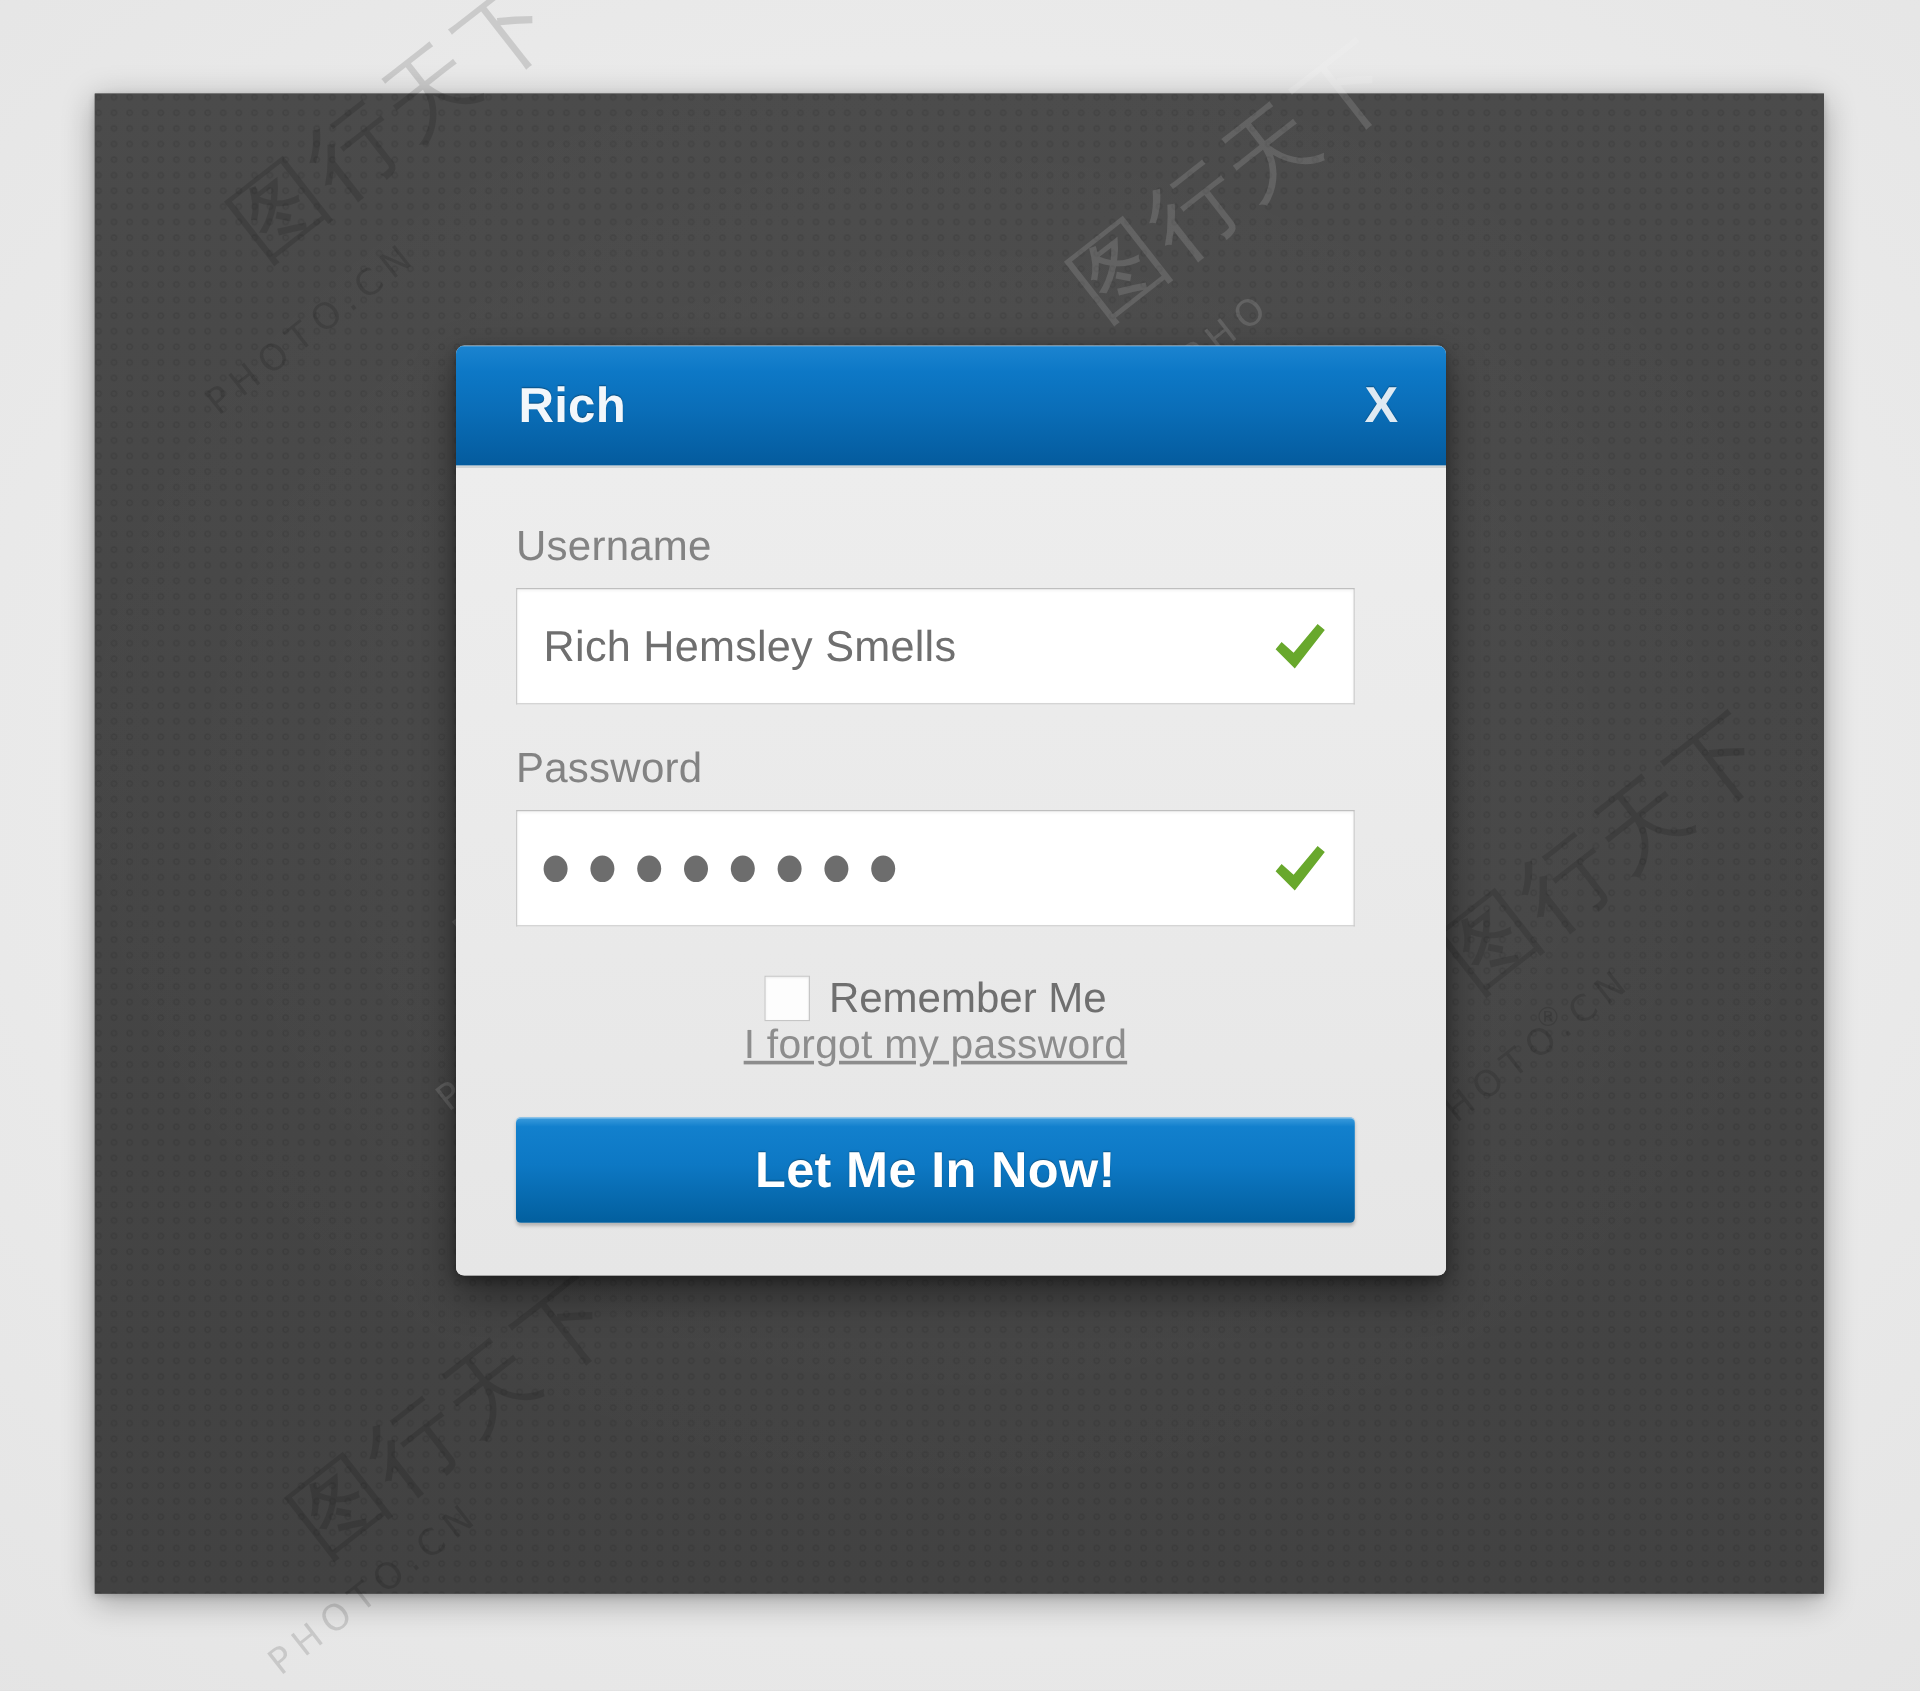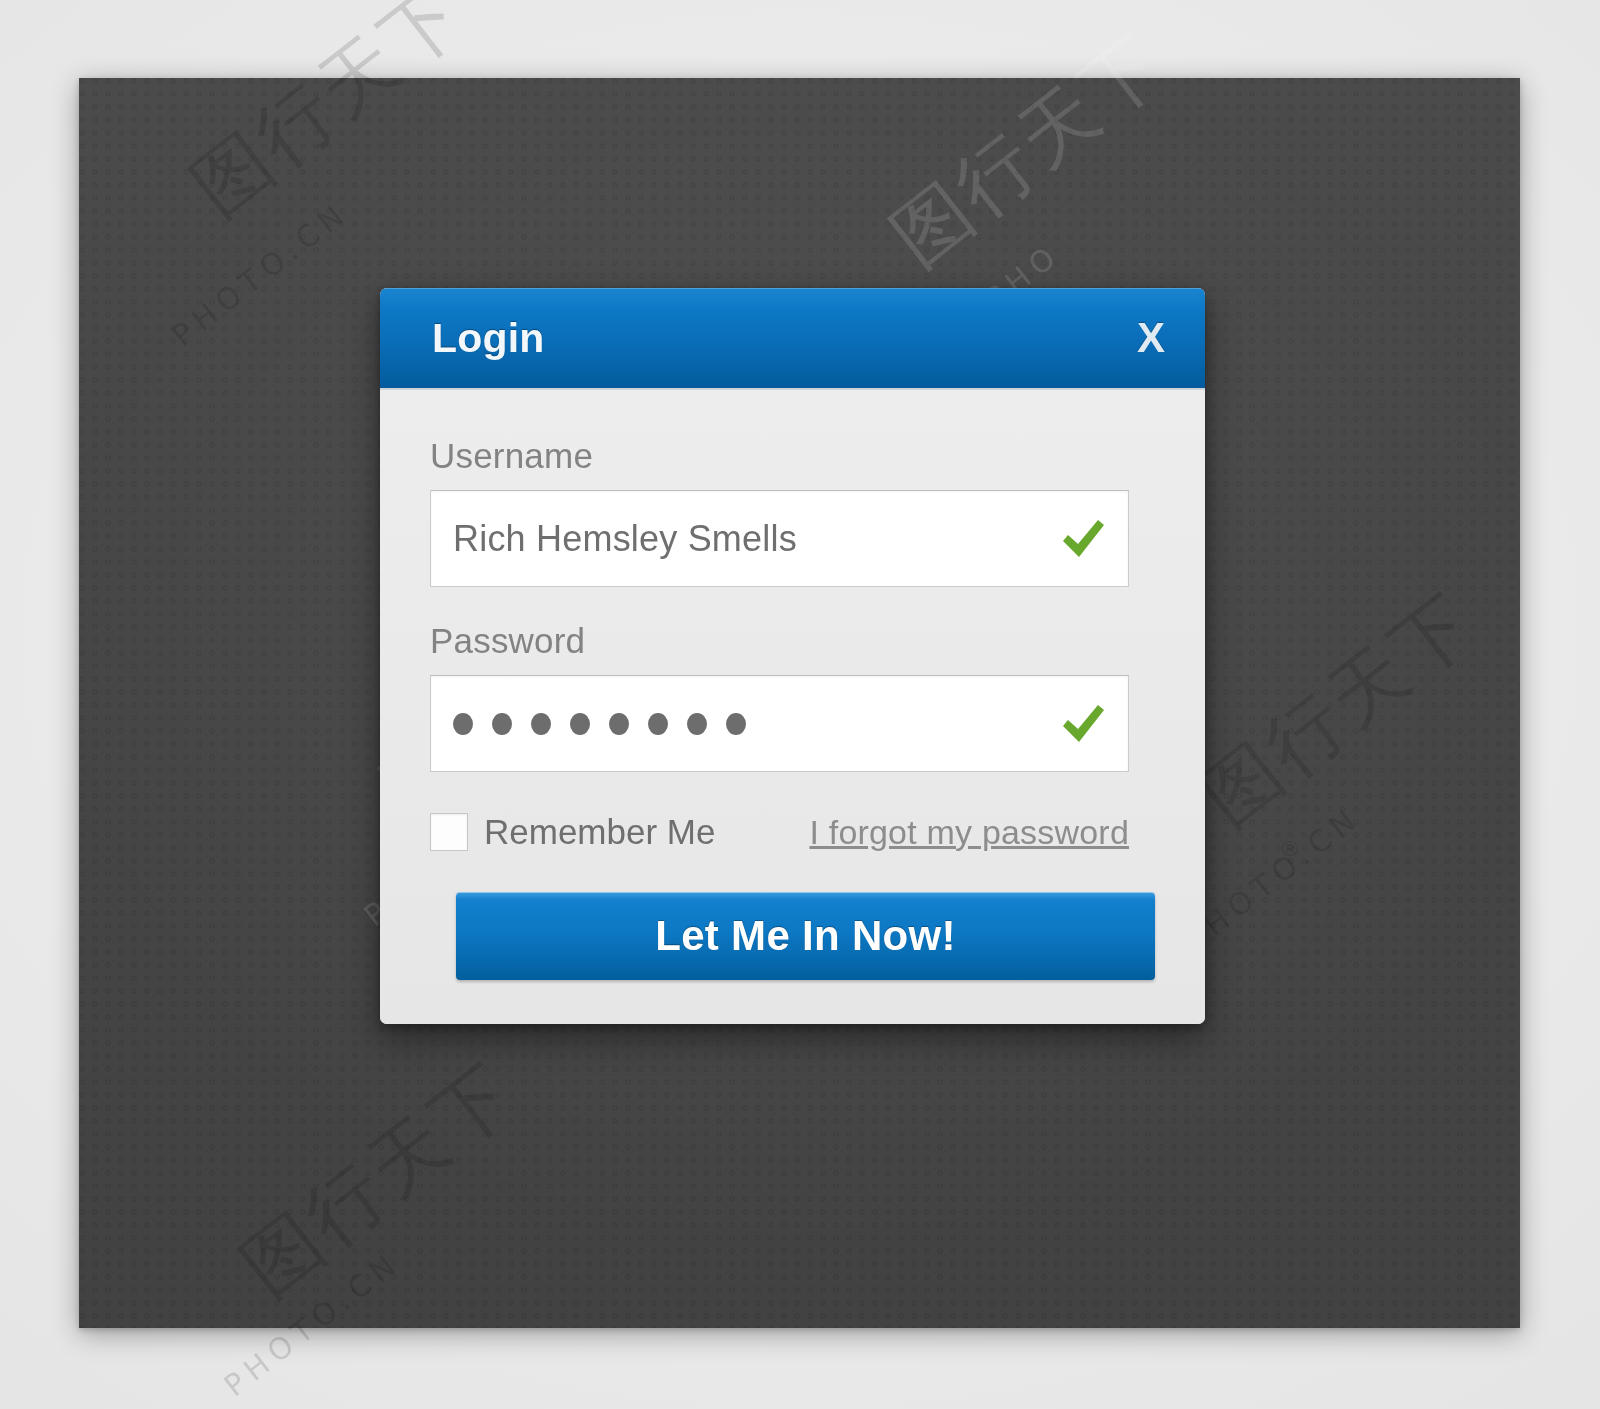--- a/index.html
+++ b/index.html
@@ -164,20 +164,21 @@
 
   .gap-md { height: 34px; }
 
   
   #remember-row {
     display: flex;
     align-items: center;
     justify-content: space-between;
     margin-top: 40px;
     margin-bottom: 40px;
+    flex-direction: column;
   }
   #remember-group {
     display: flex;
     align-items: center;
     gap: 16px;
     cursor: pointer;
   }
   #remember-checkbox {
     width: 36px;
     height: 36px;
@@ -208,21 +209,20 @@
     background: linear-gradient(180deg, #3e9ddd 0%, #1280cd 9%, #0d78c4 45%, #025f9e 100%);
     box-shadow:
       inset 0 1px 0 rgba(255,255,255,0.45),
       0 2px 3px rgba(0,0,0,0.22);
     color: #ffffff;
     font-size: 42px;
     font-weight: 700;
     font-family: "Liberation Sans", sans-serif;
     letter-spacing: 0.3px;
     text-shadow: 0 -1px 1px rgba(0,0,0,0.34);
-    margin-left: 26px;
   }
 </style>
 </head>
 <body>
 
 <div id="canvas">
 
   <div id="dark-panel">
 
     <div class="wm wm-cjk wm-dark wm-rot" style="left:100px; top:90px;">图行天下</div>
@@ -238,21 +238,21 @@
     <div class="wm wm-lat wm-dark wm-rot" style="left:1100px; top:855px;">PHOTO.CN</div>
     <div class="wm wm-reg wm-dark" style="left:1200px; top:760px;">®</div>
 
     <div class="wm wm-cjk wm-dark wm-rot" style="left:150px; top:1170px;">图行天下</div>
     <div class="wm wm-lat wm-dark wm-rot" style="left:140px; top:1300px;">PHOTO.CN</div>
   </div>
 
   <div id="login-dialog">
 
     <div id="title-bar">
-      <div id="dialog-title">Login</div>
+      <div id="dialog-title">Rich</div>
       <div id="close-button">X</div>
     </div>
 
     <div id="dialog-body">
 
       <div class="field-label">Username</div>
       <div class="input-wrap">
         <div class="value" title="Username">Rich Hemsley Smells</div>
         <div class="check-icon">
           <svg width="46" height="42" viewBox="0 0 46 42" aria-hidden="true">

